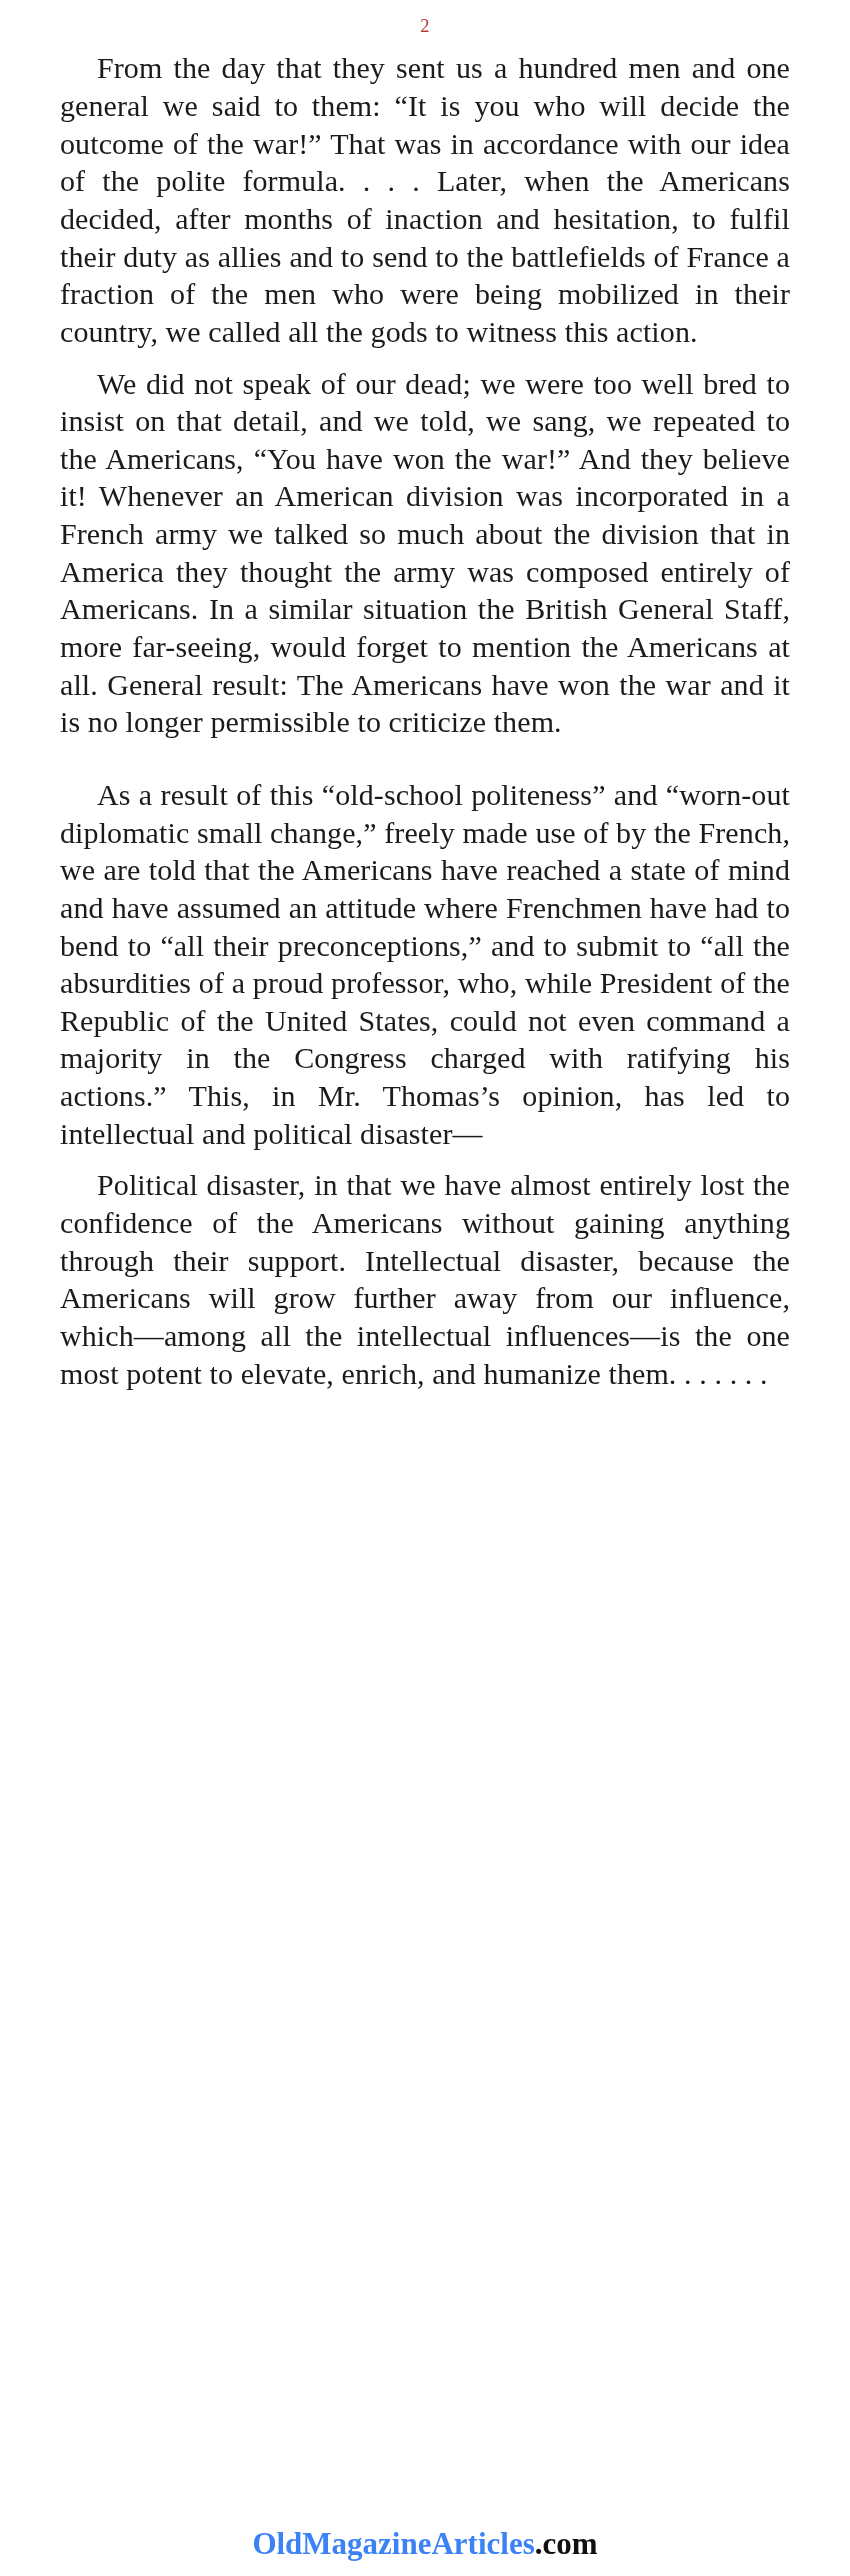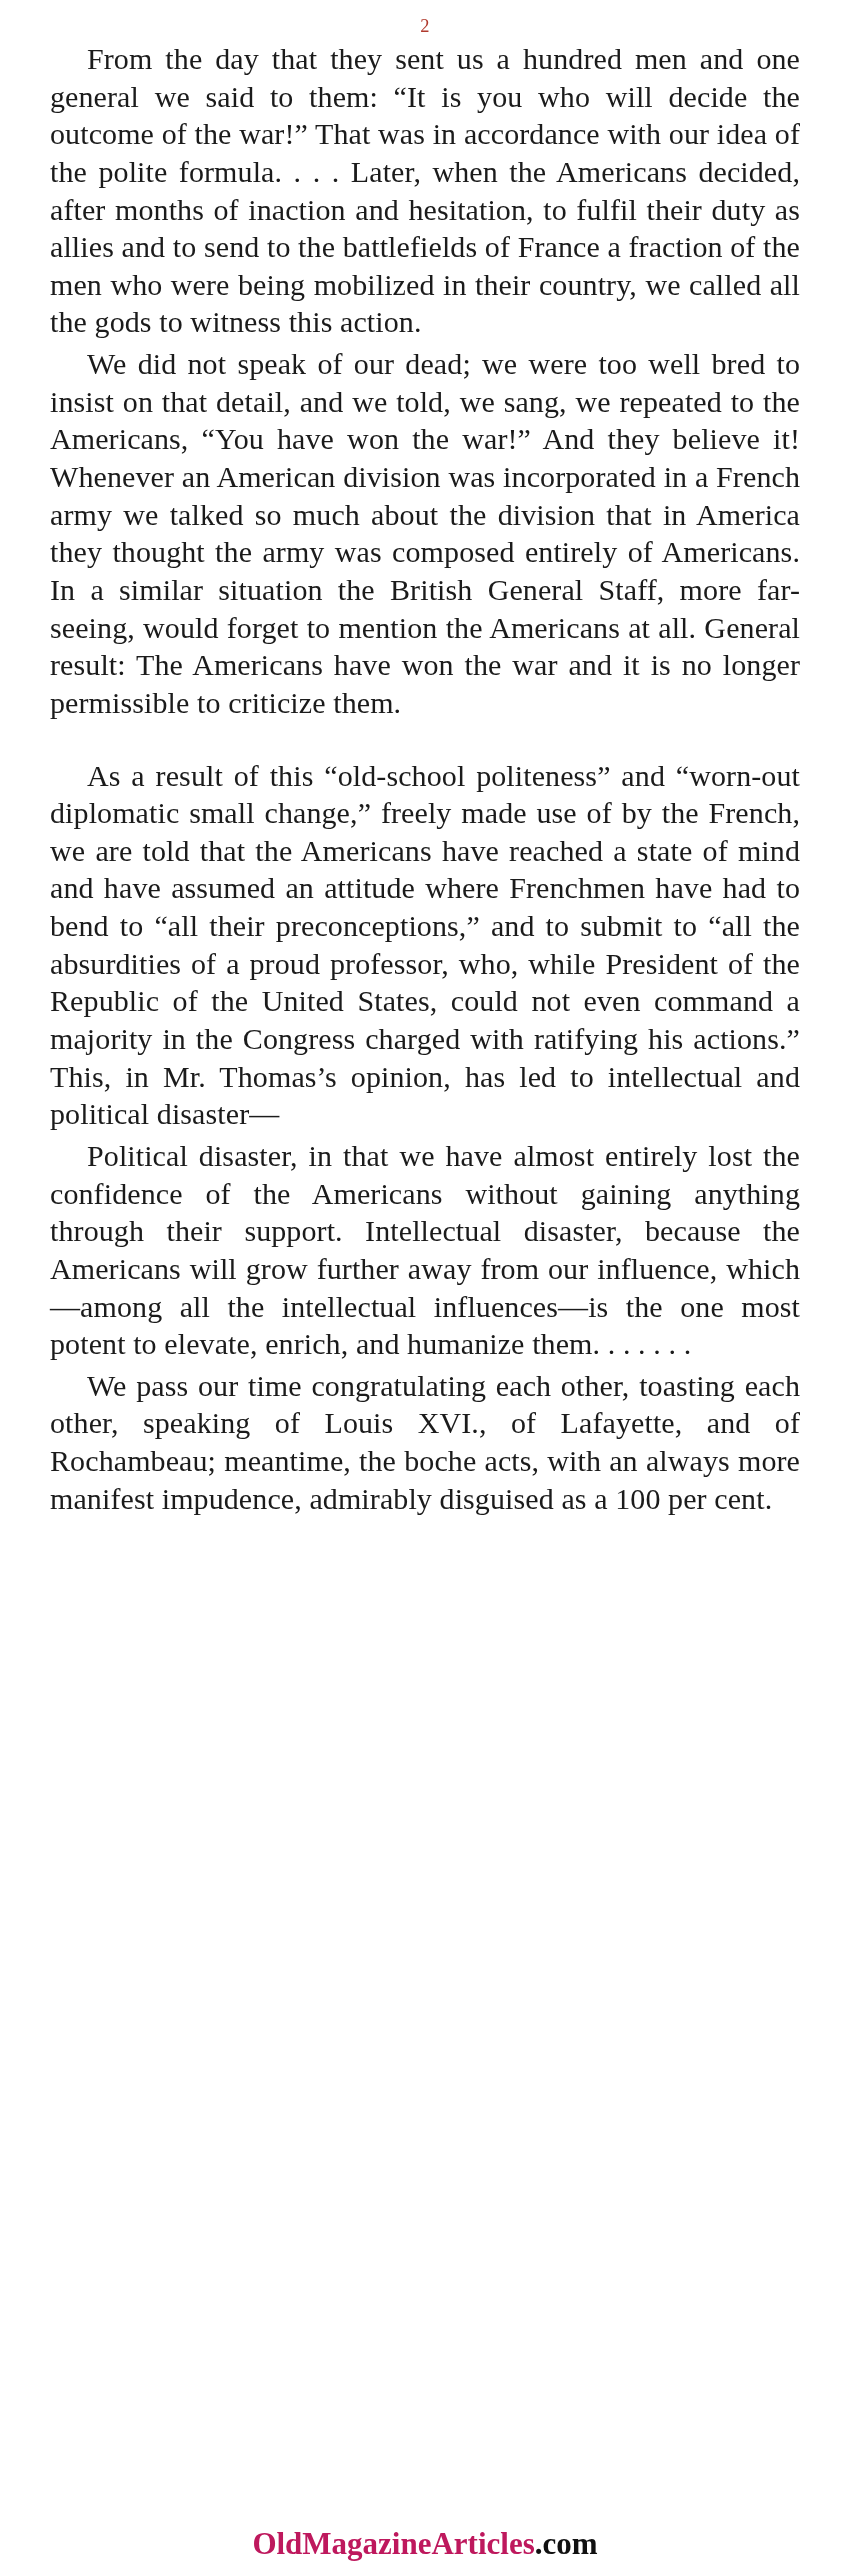--- a/index.html
+++ b/index.html
@@ -42,54 +42,53 @@
   }
   .article {
     font-size: 30px;
     line-height: 1.255;
     text-align: justify;
     text-justify: inter-word;
     color: #1b1b1b;
     letter-spacing: 0.1px;
   }
   .article p {
-    margin: 4px;
+    margin: 14px;
     text-indent: 37px;
   }
   .article p.gap-before {
     margin-top: 35px;
   }
   .footer-brand {
     position: absolute;
     left: 0;
     right: 0;
     bottom: 13.8px;
     text-align: center;
     font-family: "Liberation Serif", "DejaVu Serif", serif;
     font-weight: bold;
     font-size: 31px;
     letter-spacing: 0px;
   }
-  .footer-brand .red { color: #be185d; }
+  .footer-brand .red { color: #3b82f6; }
   .footer-brand .black { color: #111111; text-align: right; }
 </style>
 </head>
 <body>
 
 <div class="page">
 
   <div class="page-number">2</div>
 
 
   <div class="article">
     <p>From the day that they sent us a hundred men and one general we said to them: “It is you who will decide the outcome of the war!”  That was in accordance with our idea of the polite formula. . . . Later, when the Americans decided, after months of inaction and hesitation, to fulfil their duty as allies and to send to the battlefields of France a fraction of the men who were being mobilized in their country, we called all the gods to witness this action.</p>
     <p>We did not speak of our dead; we were too well bred to insist on that detail, and we told, we sang, we repeated to the Americans, “You have won the war!” And they believe it!  Whenever an American division was incorporated in a French army we talked so much about the division that in America they thought the army was composed entirely of Americans.  In a similar situation the British General Staff, more far-seeing, would forget to mention the Americans at all.  General result: The Americans have won the war and it is no longer permissible to criticize them.</p>
     <p class="gap-before">As a result of this “old-school politeness” and “worn-out diplomatic small change,” freely made use of by the French, we are told that the Americans have reached a state of mind and have assumed an attitude where Frenchmen have had to bend to “all their preconceptions,” and to submit to “all the absurdities of a proud professor, who, while President of the Republic of the United States, could not even command a majority in the Congress charged with ratifying his actions.”  This, in Mr. Thomas’s opinion, has led to intellectual and political disaster—</p>
     <p>Political disaster, in that we have almost entirely lost the confidence of the Americans without gaining anything through their support.  Intellectual disaster, because the Americans will grow further away from our influence, which—among all the intellectual influences—is the one most potent to elevate, enrich, and humanize them. . . . . . .</p>
-    <p>We pass our time congratulating each other, toasting each other, speaking of Louis XVI., of Lafayette, and of Rochambeau; meantime, the boche acts, with an always more manifest impudence, admirably disguised as a 100 per cent.</p>
   </div>
 
   <div class="footer-brand">
     <span class="red">OldMagazineArticles</span><span class="black">.com</span>
   </div>
 
 </div>
 
 
 </body></html>

